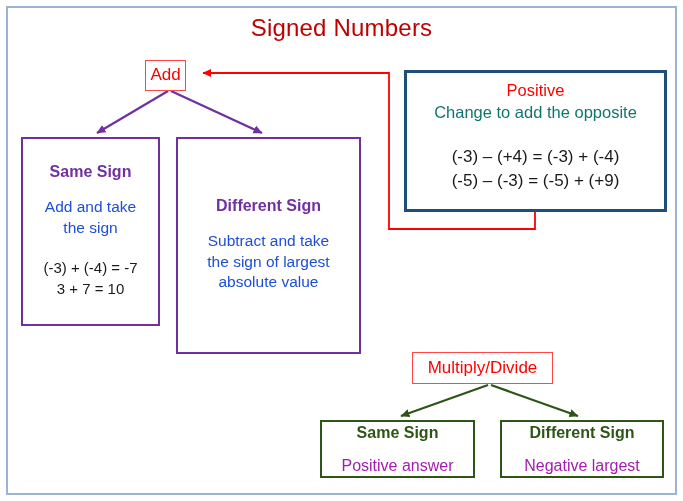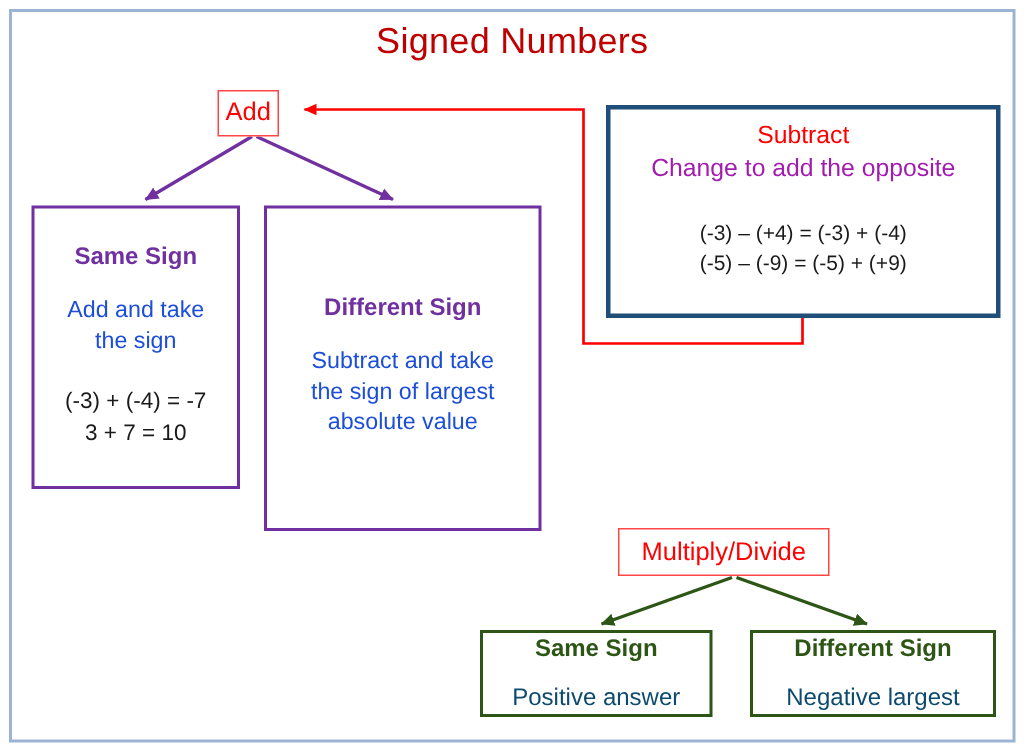--- a/index.html
+++ b/index.html
@@ -124,48 +124,48 @@
     border: 3px solid #1f4e79;
     padding: 8px 6px;
     justify-content: flex-start;
   }
   .subtract-head {
     color: #ff0000;
     font-size: 16.5px;
     margin-bottom: 2px;
   }
   .subtract-sub {
-    color: #a21caf;
+    color: #0f766e;
     font-size: 16.5px;
     line-height: 1.25;
   }
   .subtract-eqs {
     color: #1a1a1a;
-    font-size: 14px;
+    font-size: 17px;
     line-height: 1.45;
     margin-top: 22px;
   }
 
   
   .green-box {
     border: 2.5px solid #2d5516;
     padding: 6px 6px;
     top: 420px;
     height: 58px;
   }
   #same-sign-mul { left: 320px; width: 155px; }
   #diff-sign-mul { left: 500px; width: 164px; }
   .green-head {
     color: #2d5516;
     font-weight: bold;
     font-size: 16px;
     line-height: 1.2;
   }
   .green-sub {
-    color: #0c4a6e;
+    color: #a21caf;
     font-size: 16px;
     line-height: 1.2;
     margin-top: 14px;
   }
   .eq-line { white-space: pre; }
 </style>
 </head>
 <body>
 
 <div id="canvas">
@@ -211,25 +211,25 @@
   </div>
 
   <div id="diff-sign-add" class="node-box purple-box">
     <div class="purple-head">Different Sign</div>
     <div class="body-text eq-line">Subtract and take
 the sign of largest
 absolute value</div>
   </div>
 
   <div id="subtract-box" class="node-box">
-    <div class="subtract-head">Subtract</div>
+    <div class="subtract-head">Positive</div>
     <div class="subtract-sub">Change to add the opposite</div>
     <div class="subtract-eqs">
       <div class="eq-line">(-3) – (+4) = (-3) + (-4)</div>
-      <div class="eq-line">(-5) – (-9) = (-5) + (+9)</div>
+      <div class="eq-line">(-5) – (-3) = (-5) + (+9)</div>
     </div>
   </div>
 
   <div id="muldiv-box" class="node-box red-box">
     <span>Multiply/Divide</span>
   </div>
 
   <div id="same-sign-mul" class="node-box green-box">
     <div class="green-head">Same Sign</div>
     <div class="green-sub">Positive answer</div>

